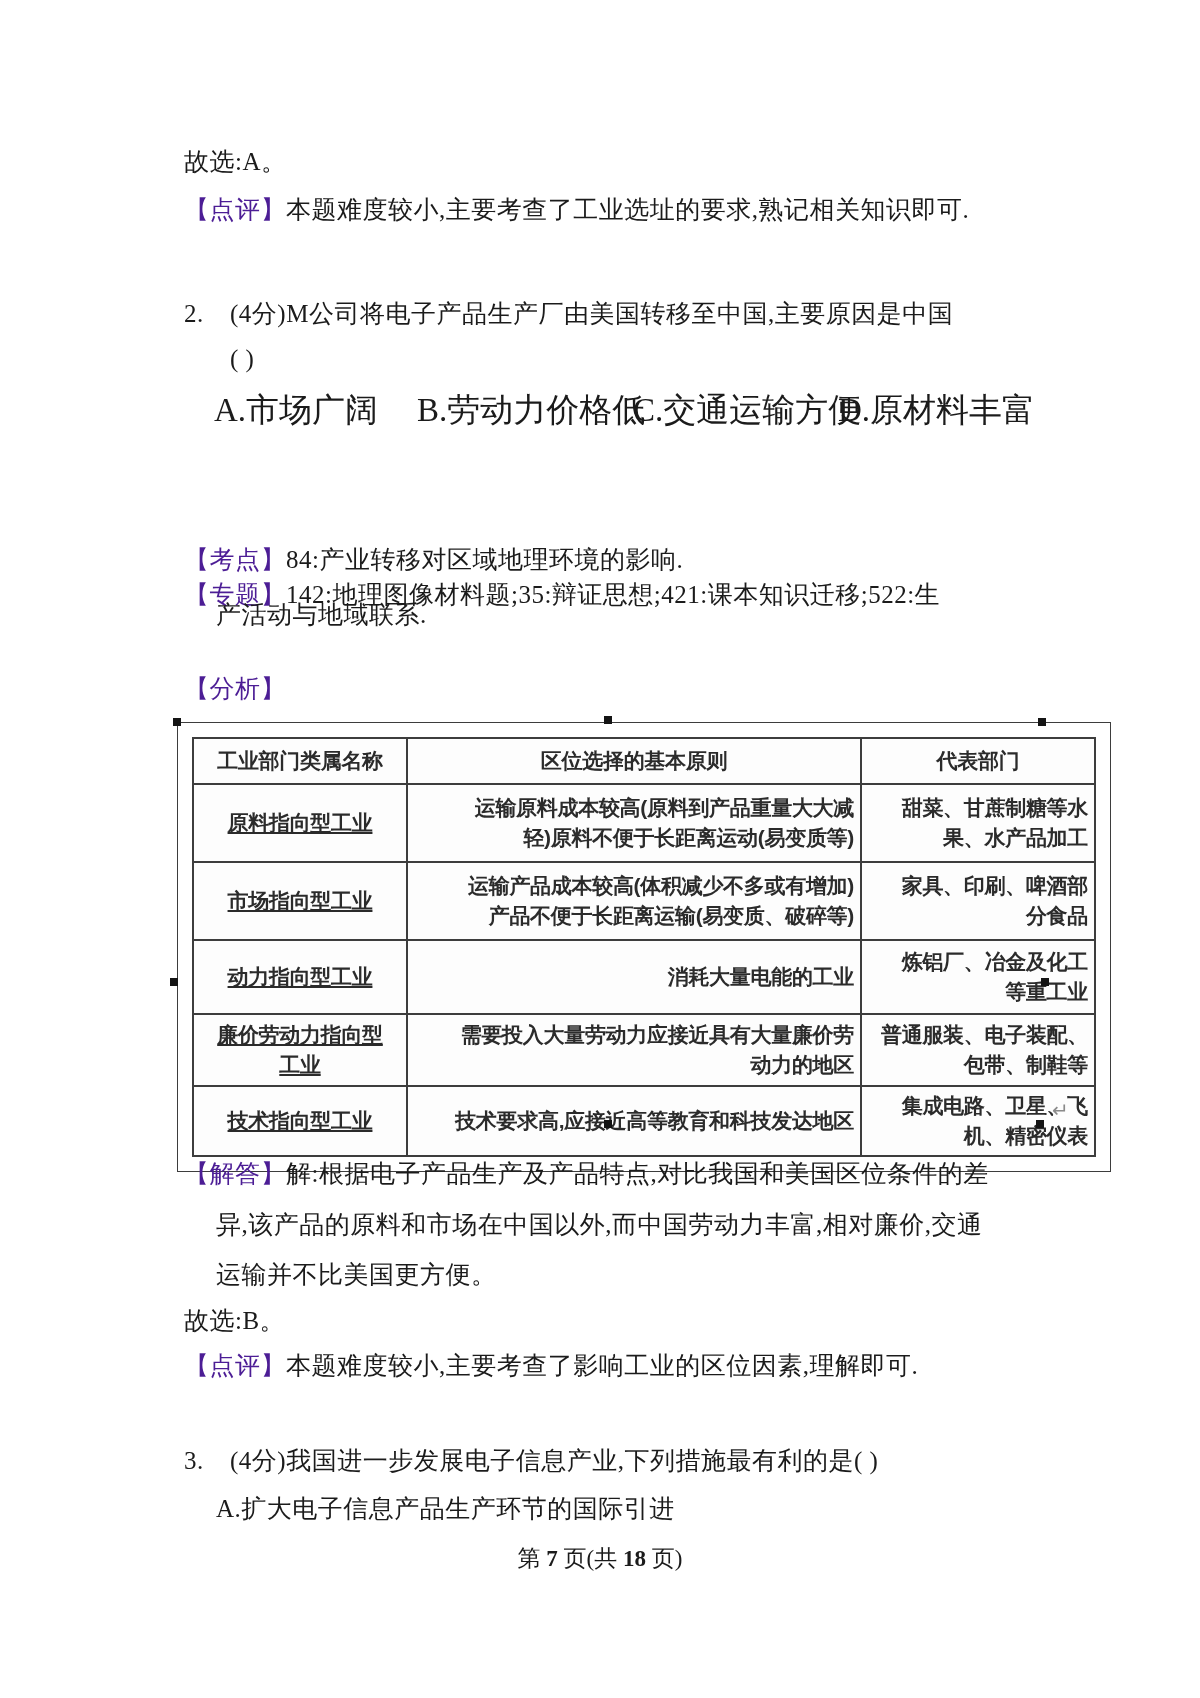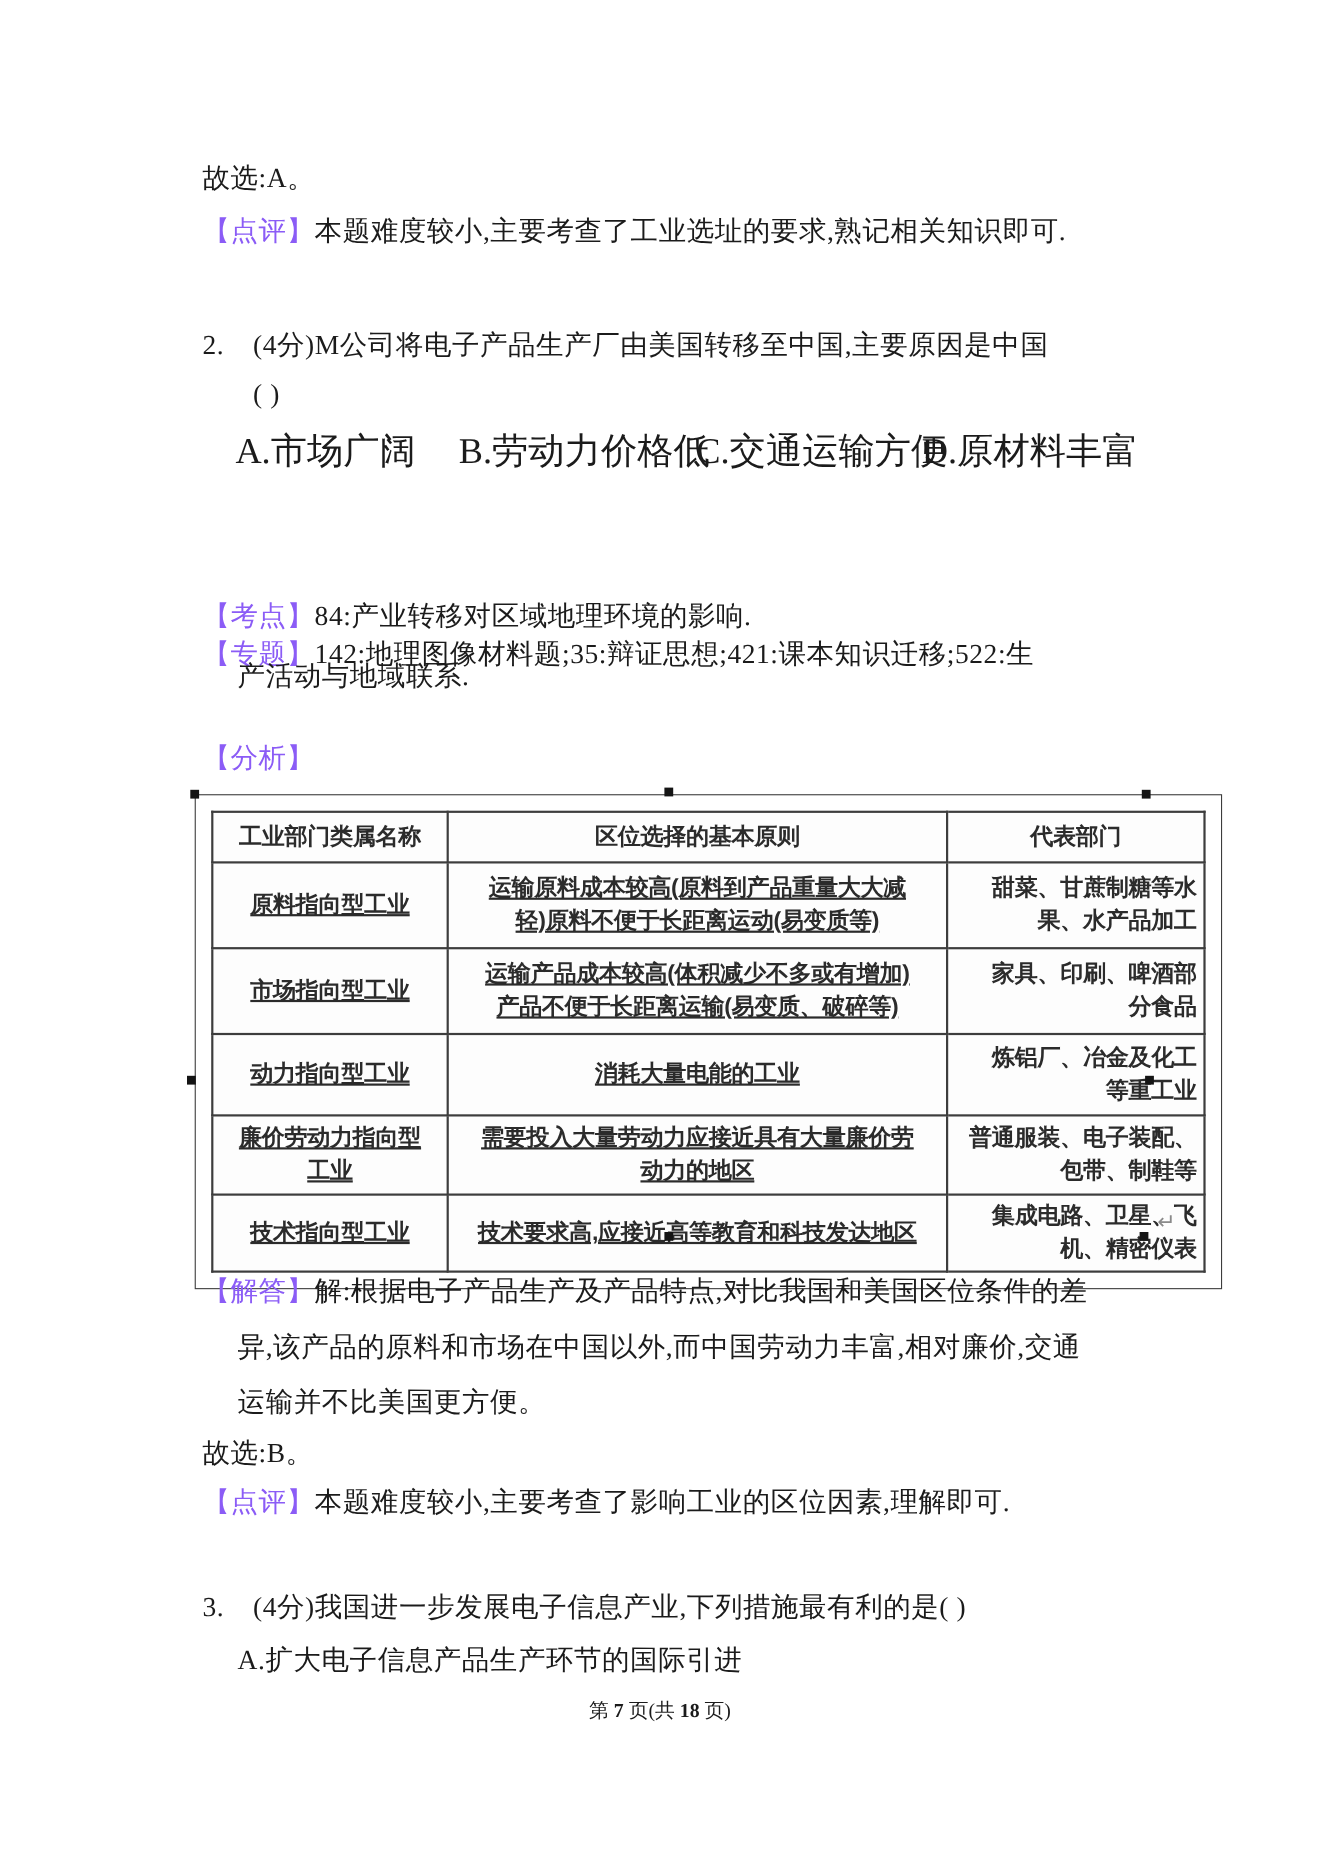--- a/index.html
+++ b/index.html
@@ -2,50 +2,50 @@
 <html><head>
 <meta charset="utf-8">
 <style>
   html,body { margin:0; padding:0; background:#ffffff; }
   .page {
     position:relative; width:1200px; height:1698px; background:#ffffff;
     font-family:"Liberation Serif","DejaVu Serif",serif; color:#1b1b1b;
     overflow:hidden;
   }
   .line { position:absolute; font-size:25px; white-space:nowrap; letter-spacing:0.5px; }
-  .blabel { color:#8b5cf6; }
+  .blabel { color:#4c1d95; }
   .num { display:inline-block; width:46px; }
   .opt { position:absolute; font-size:33px; white-space:nowrap; }
 
   
   .tbl-wrap {
     position:absolute; left:177px; top:722px;
     border:1px solid #3d3d3d; padding:14px; background:#ffffff;
   }
   table.an { border-collapse:collapse; table-layout:fixed; background:#fdfdfd;
     font-family:"Liberation Sans","DejaVu Sans",sans-serif; }
   table.an td, table.an th {
     border:2px solid #3d3d3d; font-size:21px; font-weight:600; color:#2b2b2b;
     line-height:30px; letter-spacing:-0.3px; white-space:pre-line;
     padding:2px 6px; vertical-align:middle;
   }
   table.an th { font-weight:600; text-align:center; height:40px; }
   td.c1 { width:200px; text-align:center;text-decoration:underline; }
-  td.c2 { width:440px; text-align:center; padding-left:10px;text-decoration:underline; }
+  td.c2 { width:440px; text-align:right; padding-left:10px; }
   td.c3 { width:220px; text-align:right; }
   tr.r1 td { height:72px; } tr.r2 td { height:72px; } tr.r3 td { height:68px; }
   tr.r4 td { height:66px; } tr.r5 td { height:64px; }
   th.h1 { width:200px; } th.h2 { width:440px; } th.h3 { width:220px; }
 
   .handle { position:absolute; width:8px; height:8px; background:#141414; }
   .pmark { position:absolute; font-size:20px; color:#8a8a8a;
     font-family:"DejaVu Sans",sans-serif; }
 
   .footer { position:absolute; left:0; top:1543px; width:1200px;
-    text-align:center; font-size:18px; color:#1b1b1b; }
+    text-align:center; font-size:23px; color:#1b1b1b; }
   .footer b { font-weight:bold; }
 </style>
 </head>
 <body>
 
 <div class="page">
 
   <div class="line" style="left:184px; top:145px">故选:A。</div>
 
   <div class="line" style="left:184px; top:193px">

